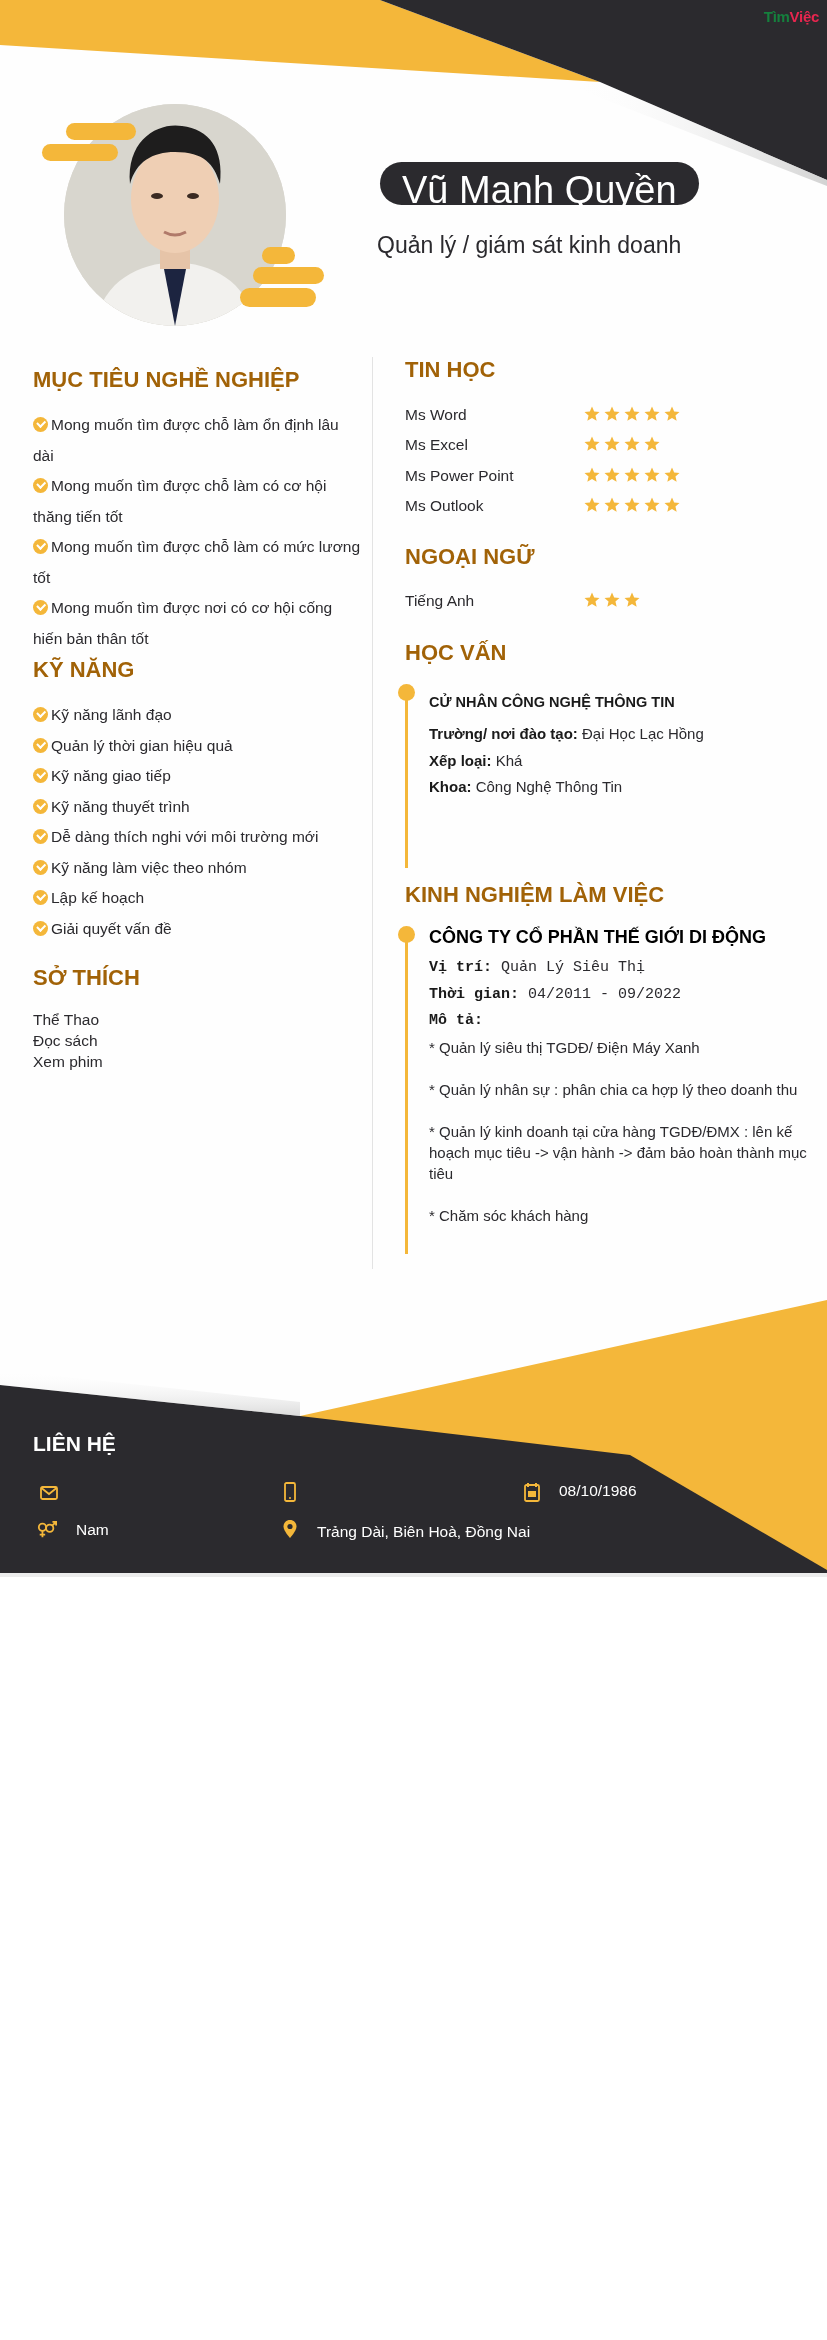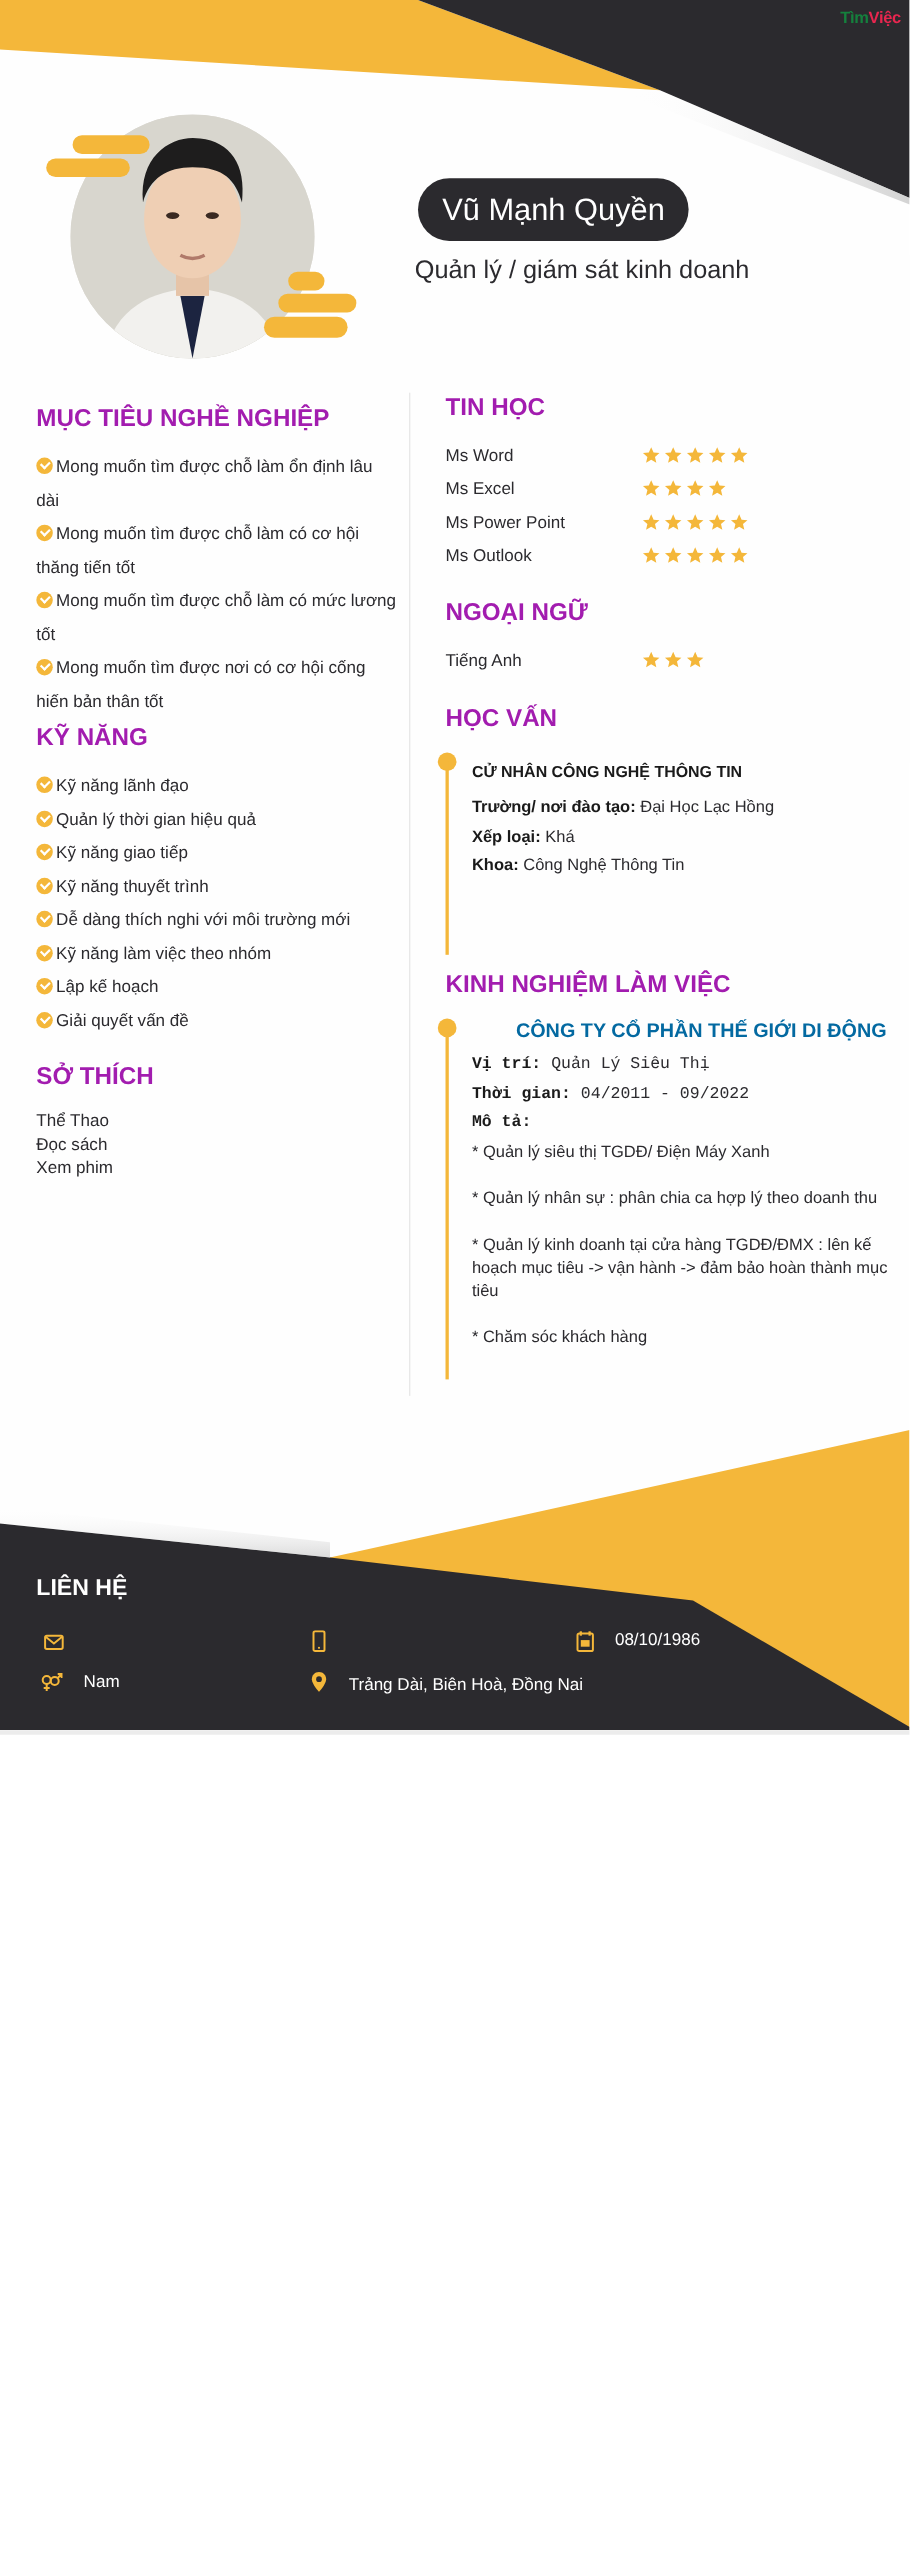--- a/index.html
+++ b/index.html
@@ -12,26 +12,26 @@
     .hdr-svg { position: absolute; left: 0; top: 0; width: 827px; height: 190px; }
     .logo { position: absolute; right: 8px; top: 8px; font-weight: bold; font-size: 15px; letter-spacing: -0.3px; }
     .logo .tim { color: #15803d; }
     .logo .viec { color: #e8264f; }
 
     
     .avatar-wrap { position: absolute; left: 64px; top: 104px; width: 222px; height: 222px; border-radius: 50%; overflow: hidden; background: #dcdad3; }
     .avatar-wrap svg { width: 100%; height: 100%; display: block; }
     .pill { position: absolute; background: #f4b73a; border-radius: 10px; height: 17px; }
 
-    .name-badge { position: absolute; left: 380px; top: 162px; height: 57px; padding: 0 22px; background: #2b2a2e; color: #fff; border-radius: 29px; font-size: 28px; line-height: 57px; white-space: nowrap; }
+    .name-badge { position: absolute; left: 380px; top: 162px; height: 43px; padding: 0 22px; background: #2b2a2e; color: #fff; border-radius: 29px; font-size: 38px; line-height: 57px; white-space: nowrap; }
     .job-title { position: absolute; left: 377px; top: 232px; font-size: 23px; color: #2b2a2e; white-space: nowrap; }
 
     
     .divider { position: absolute; left: 372px; top: 357px; width: 1px; height: 912px; background: #e3e3e3; }
-    .section-title { font-weight: bold; font-size: 22px; color: #a21caf; position: absolute; white-space: nowrap; }
+    .section-title { font-weight: bold; font-size: 22px; color: #a16207; position: absolute; white-space: nowrap; }
 
     .check-list { position: absolute; left: 33px; width: 330px; font-size: 15.5px; color: #2b2a2e; }
     .check-item { position: relative; padding-left: 0; line-height: 30.5px; }
     .check-icon { display: inline-block; width: 15px; height: 15px; border-radius: 50%; background: #f4b73a; vertical-align: -2px; margin-right: 3px; position: relative; }
     .check-icon::after { content: ""; position: absolute; left: 4px; top: 3px; width: 6px; height: 3.5px; border-left: 2px solid #fff; border-bottom: 2px solid #fff; transform: rotate(-45deg); }
 
     .hobby-list { position: absolute; left: 33px; top: 1009px; font-size: 15.5px; line-height: 21px; color: #2b2a2e; }
 
     
     .rating-row { position: absolute; left: 405px; font-size: 15.5px; color: #2b2a2e; height: 22px; }
@@ -40,21 +40,21 @@
     .star { display: inline-block; width: 18px; height: 18px; margin-right: 2px; }
 
     
     .timeline { position: absolute; left: 405px; }
     .tl-line { position: absolute; left: 0; width: 3px; background: #f4b73a; }
     .tl-dot { position: absolute; left: -7px; width: 17px; height: 17px; border-radius: 50%; background: #f4b73a; }
     .tl-content { position: absolute; left: 24px; width: 380px; font-size: 15px; color: #2b2a2e; }
     .tl-content b { color: #1a1a1a; }
     .edu-date { font-weight: bold; font-size: 17px; color: #1a1a1a; }
     .edu-degree { font-weight: bold; font-size: 14.5px; color: #1a1a1a; }
-    .company { font-weight: bold; font-size: 18px; color: #0369a1; white-space: nowrap; margin-left: 40px; }
+    .company { font-weight: bold; font-size: 18px; color: #000000; white-space: nowrap; }
 
     
     .ftr-svg { position: absolute; left: 0; top: 1290px; width: 827px; height: 283px; }
     .contact-title { position: absolute; left: 33px; top: 1432px; font-weight: bold; font-size: 21px; color: #ffffff; }
     .contact-item { position: absolute; font-size: 15.5px; color: #ffffff; white-space: nowrap; text-align: center; }
     .c-icon { position: absolute; width: 20px; height: 20px; }
     .bottom-line { position: absolute; left: 0; top: 1573px; width: 827px; height: 4px; background: #ececec; }
   </style>
 </head>
 <body>

